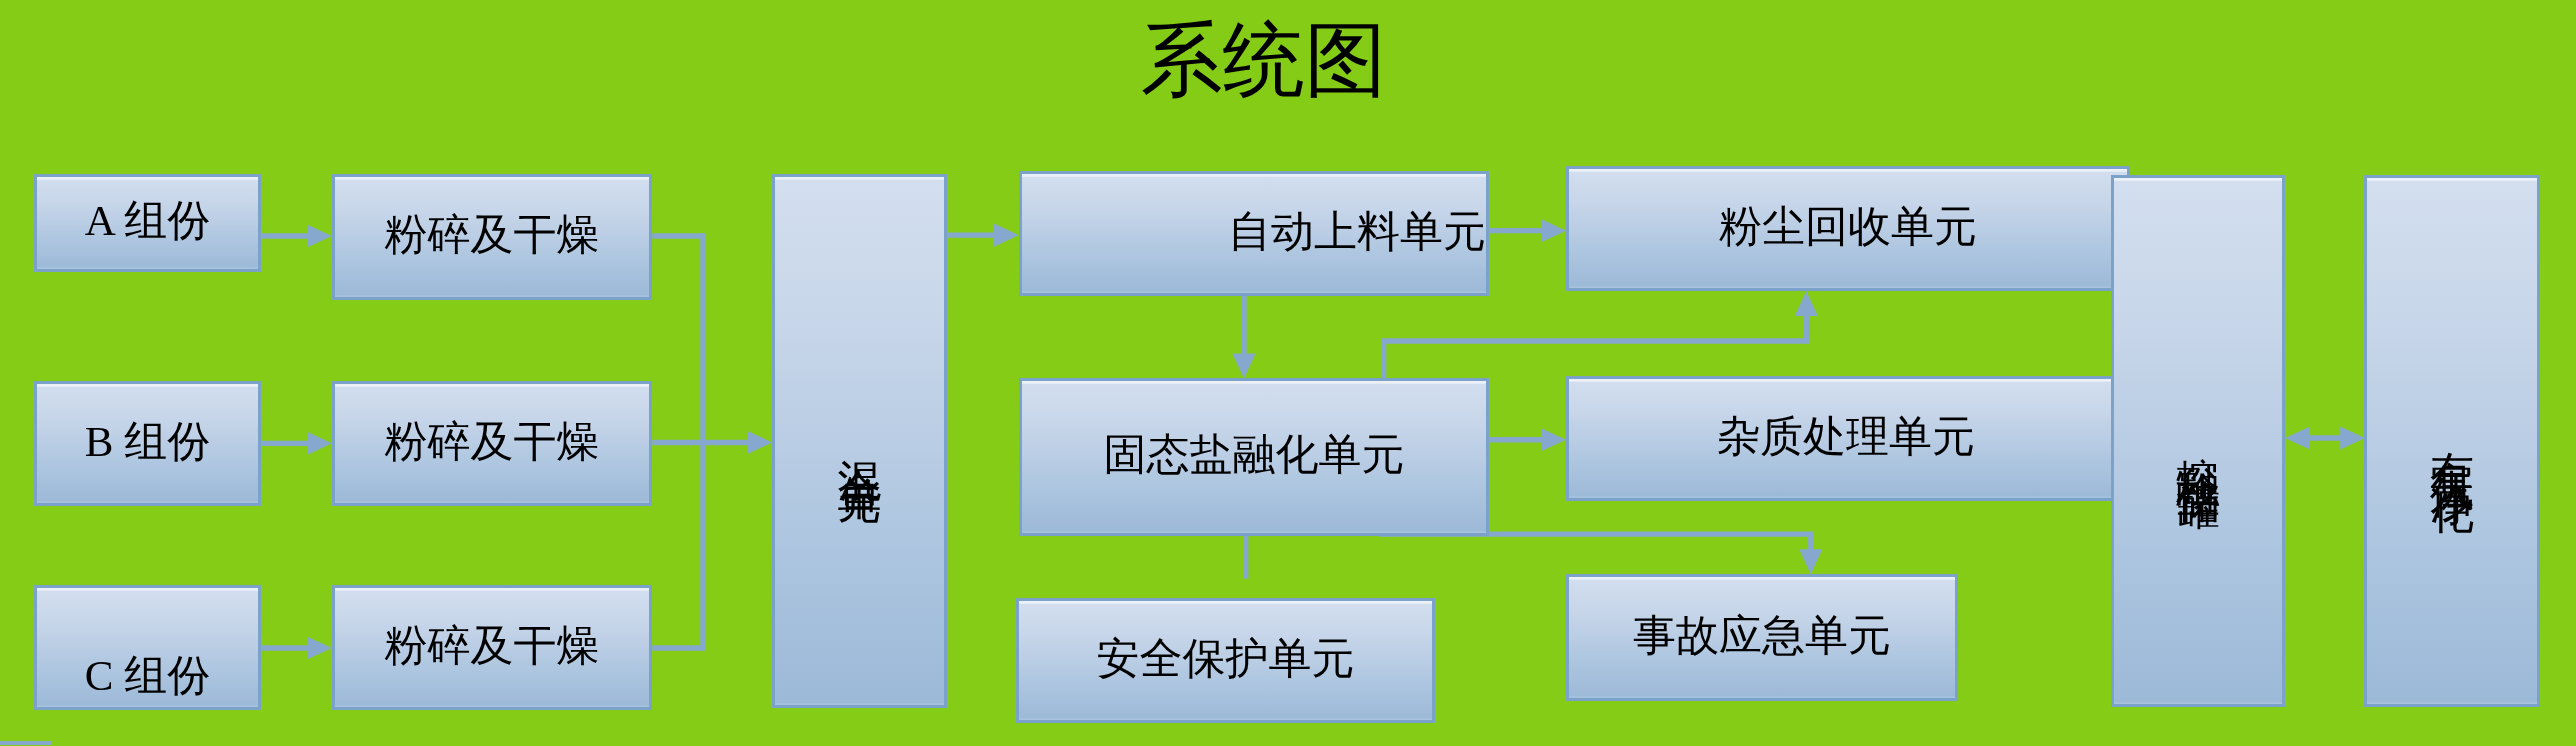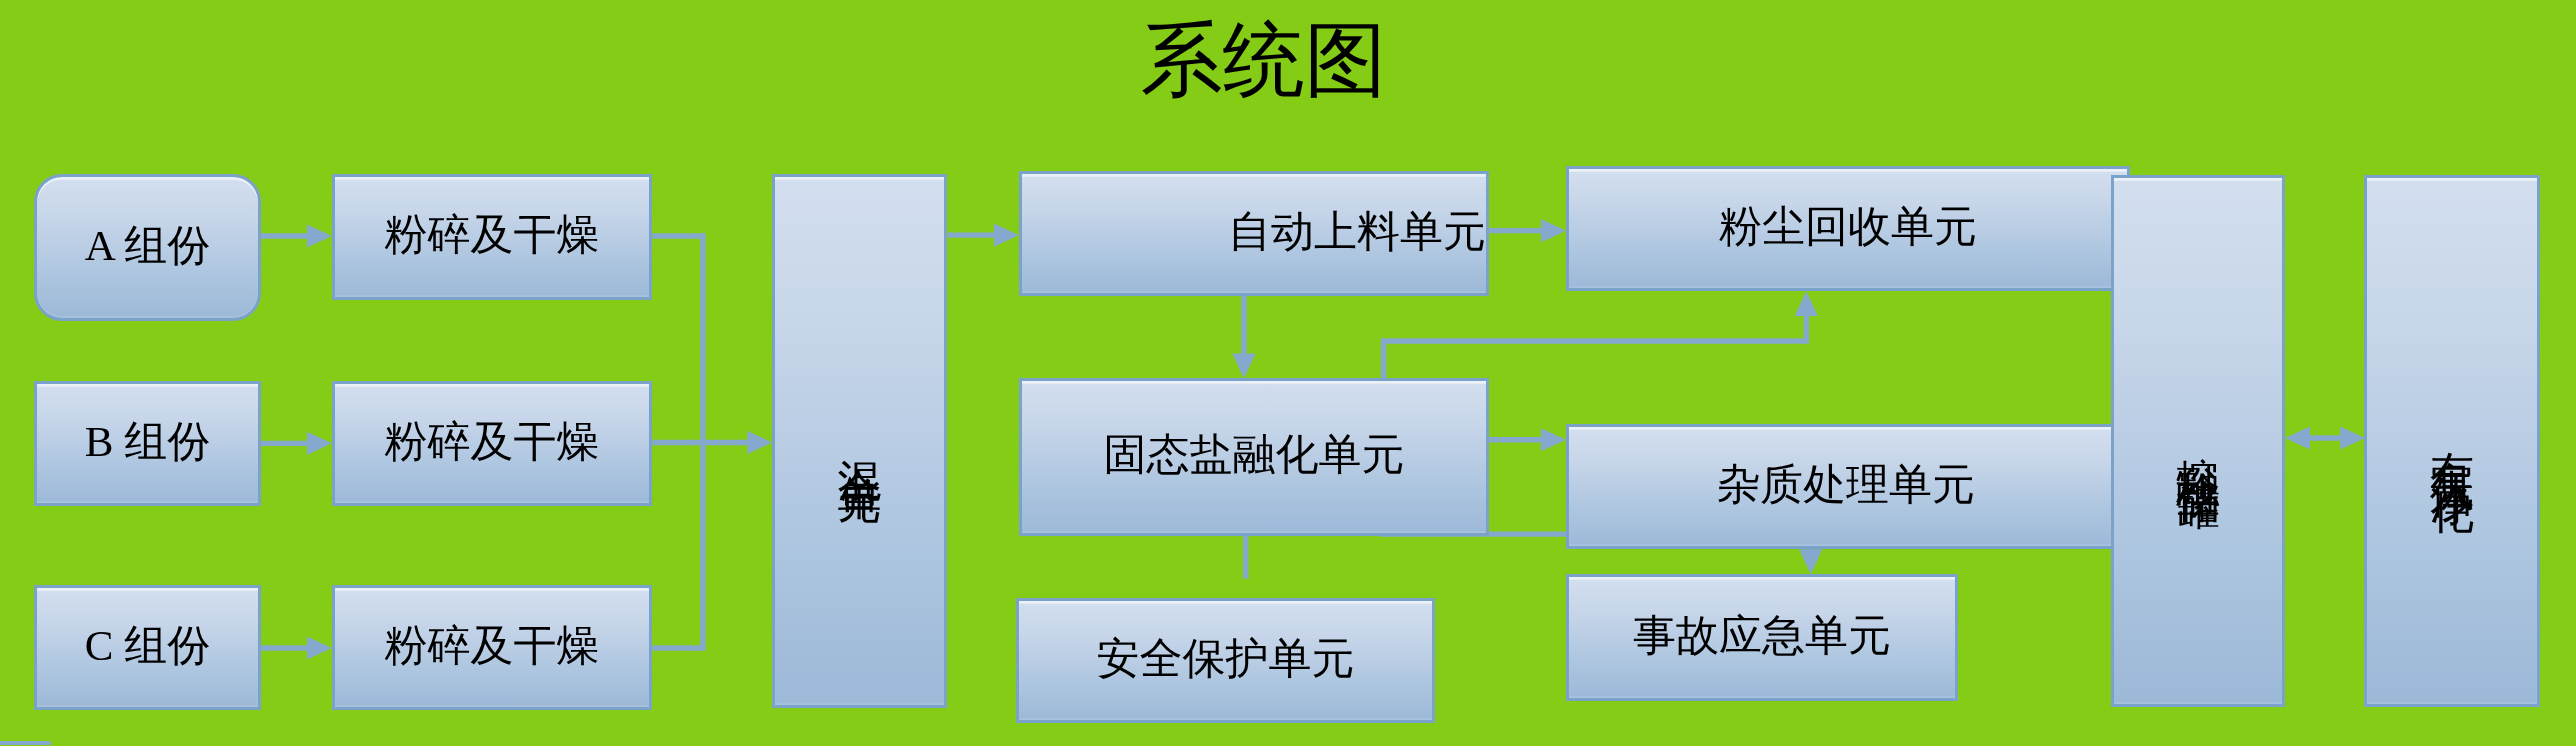--- a/index.html
+++ b/index.html
@@ -132,27 +132,27 @@
         <polygon points="2344,480 2372,493 2344,506"></polygon>
     </g>
 
     <g>
       <line x1="2595" y1="492" x2="2631" y2="492"></line>
       <polygon points="2596,479 2568,492 2596,505"></polygon>
       <polygon points="2630,479 2658,492 2630,505"></polygon>
     </g>
   </svg>
 
-  <div class="node" style="left:34px; top:174px; width:227px; height:147px;border-radius:28px;">
+  <div class="node" style="left:34px; top:174px; width:227px; height:98px;">
     <span class="lbl">A 组份</span>
   </div>
   <div class="node" style="left:34px; top:381px; width:227px; height:125px;">
     <span class="lbl">B 组份</span>
   </div>
-  <div class="node" style="left:34px; top:585px; width:227px; height:125px;">
+  <div class="node" style="left:34px; top:585px; width:227px; height:125px;align-items:flex-end;">
     <span class="lbl">C 组份</span>
   </div>
 
   <div class="node" style="left:332px; top:174px; width:320px; height:126px;">
     <span class="lbl">粉碎及干燥</span>
   </div>
   <div class="node" style="left:332px; top:381px; width:320px; height:125px;">
     <span class="lbl">粉碎及干燥</span>
   </div>
   <div class="node" style="left:332px; top:585px; width:320px; height:125px;">
@@ -169,21 +169,21 @@
   <div class="node" style="left:1019px; top:378px; width:470px; height:158px;">
     <span class="lbl">固态盐融化单元</span>
   </div>
   <div class="node" style="left:1016px; top:598px; width:419px; height:125px;">
     <span class="lbl">安全保护单元</span>
   </div>
 
   <div class="node" style="left:1566px; top:166px; width:564px; height:125px;">
     <span class="lbl">粉尘回收单元</span>
   </div>
-  <div class="node" style="left:1566px; top:376px; width:560px; height:125px;margin-top:48px;">
+  <div class="node" style="left:1566px; top:376px; width:560px; height:125px;">
     <span class="lbl">杂质处理单元</span>
   </div>
   <div class="node" style="left:1566px; top:574px; width:392px; height:127px;">
     <span class="lbl">事故应急单元</span>
   </div>
 
   <div class="node vertical" style="left:2111px; top:175px; width:174px; height:532px;">
     <span class="lbl">熔融盐储罐</span>
   </div>
   <div class="node vertical" style="left:2364px; top:175px; width:176px; height:532px;">

